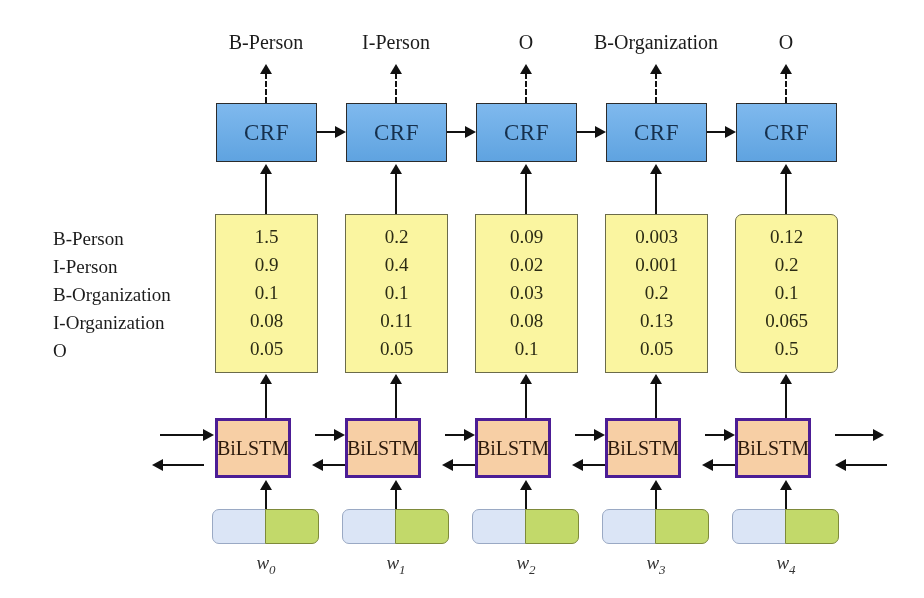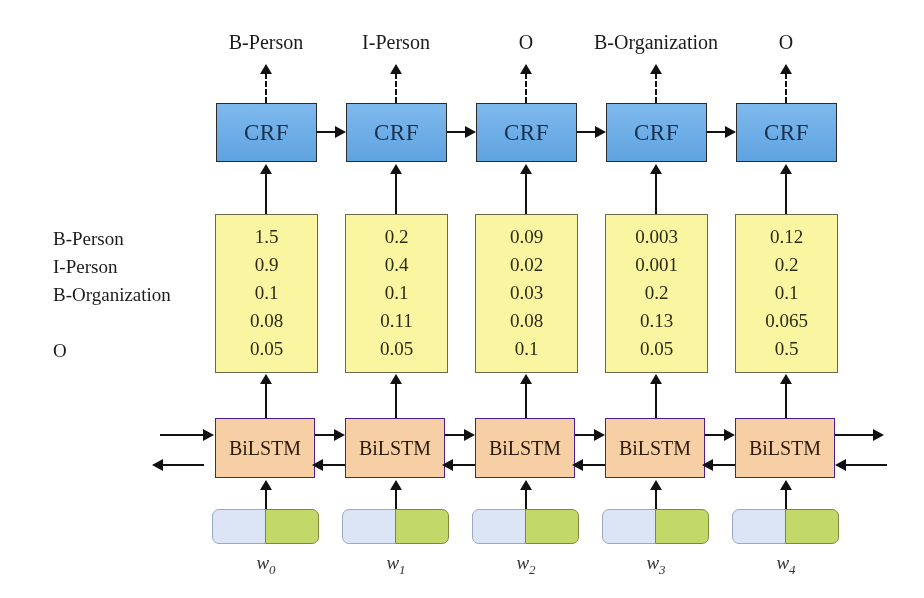--- a/index.html
+++ b/index.html
@@ -40,23 +40,23 @@
     justify-content:space-between;
     padding:12px 0 14px 0;
     color:#2b2b14;
     font-size:19px;
     line-height:1;
   }
   .score span{display:block;width:100%;text-align:center;}
 
   
   .bilstm{
-    height:60px;width:100px;
+    height:60px;width:76px;
     background:#f7cfa5;
-    border:1px solid #4c1d95;
+    border:3px solid #4c1d95;
     color:#2c1a0c;
     font-size:20px;
   }
 
   
   .emb{
     position:absolute;
     width:108px;height:35px;
     display:flex;
   }
@@ -193,20 +193,21 @@
   <div class="vline" style="left:525px;top:173px;height:42px;"></div>
   <div class="ahead-up" style="left:526px;top:164px;"></div>
   <div class="vline" style="left:655px;top:173px;height:42px;"></div>
   <div class="ahead-up" style="left:656px;top:164px;"></div>
   <div class="vline" style="left:785px;top:173px;height:42px;"></div>
   <div class="ahead-up" style="left:786px;top:164px;"></div>
 
   <div class="rowlabel" style="top:228px;">B-Person</div>
   <div class="rowlabel" style="top:256px;">I-Person</div>
   <div class="rowlabel" style="top:284px;">B-Organization</div>
+  <div class="rowlabel" style="top:312px;">I-Organization</div>
   <div class="rowlabel" style="top:340px;">O</div>
 
   <div class="box score" style="left:215px;top:214px;">
     <span>1.5</span>
     <span>0.9</span>
     <span>0.1</span>
     <span>0.08</span>
     <span>0.05</span>
   </div>
   <div class="box score" style="left:345px;top:214px;">
@@ -223,21 +224,21 @@
     <span>0.08</span>
     <span>0.1</span>
   </div>
   <div class="box score" style="left:605px;top:214px;">
     <span>0.003</span>
     <span>0.001</span>
     <span>0.2</span>
     <span>0.13</span>
     <span>0.05</span>
   </div>
-  <div class="box score" style="left:735px;top:214px;">
+  <div class="box score" style="left:735px;top:214px;border-radius:7px;">
     <span>0.12</span>
     <span>0.2</span>
     <span>0.1</span>
     <span>0.065</span>
     <span>0.5</span>
   </div>
 
   <div class="vline" style="left:265px;top:383px;height:35px;"></div>
   <div class="ahead-up" style="left:266px;top:374px;"></div>
   <div class="vline" style="left:395px;top:383px;height:35px;"></div>

